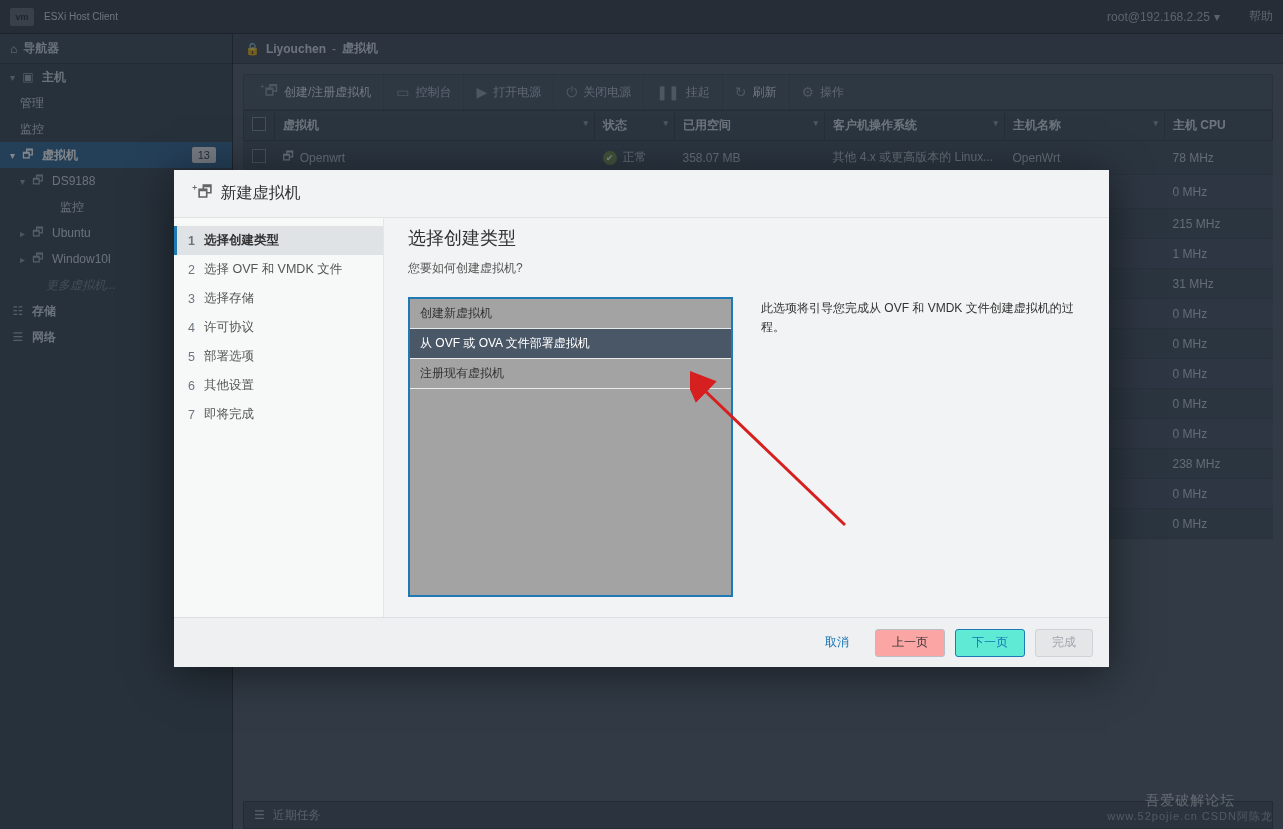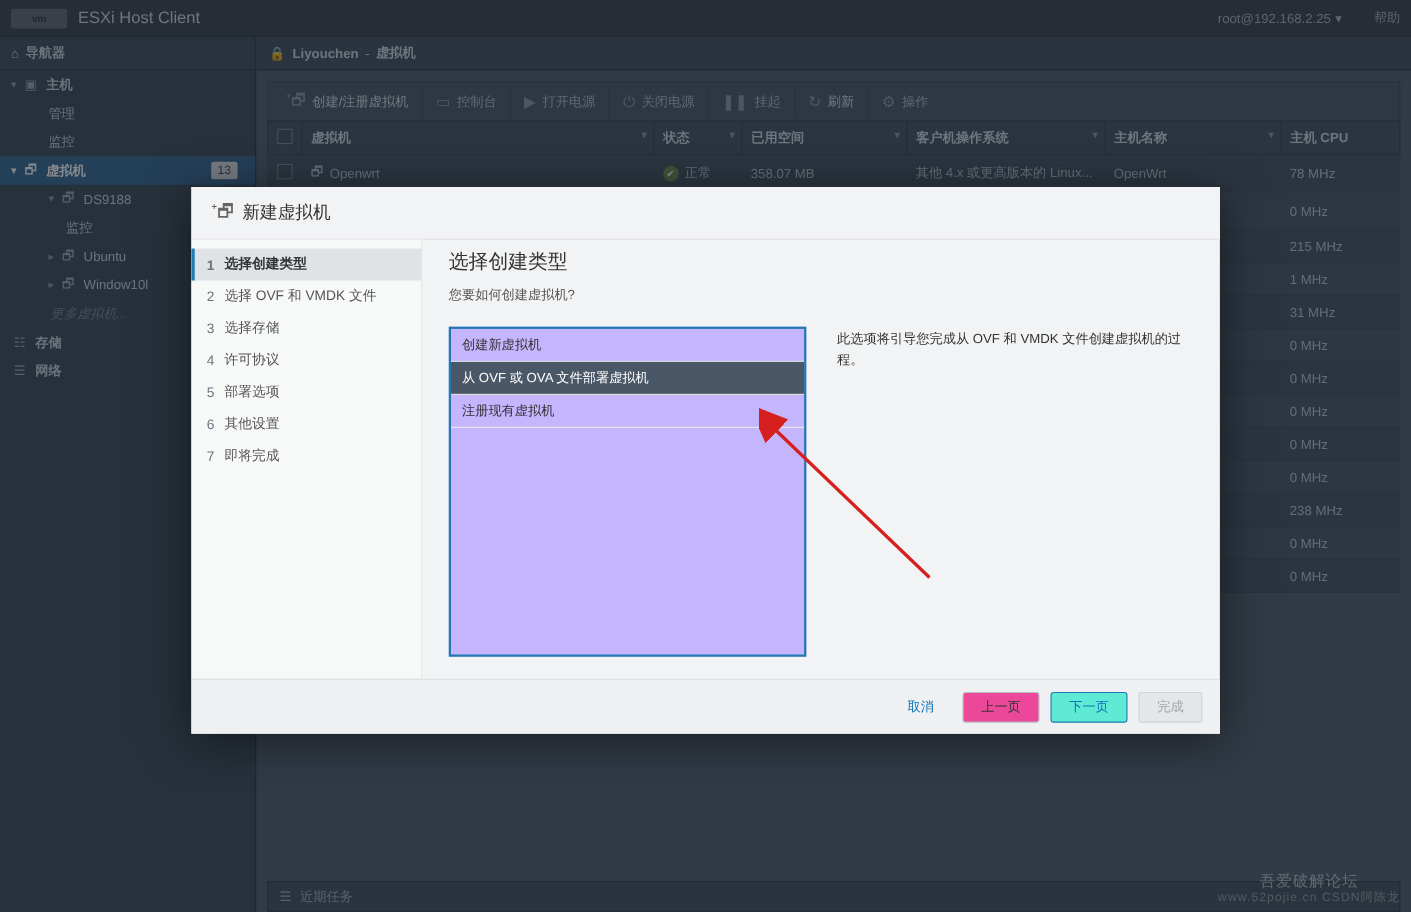--- a/index.html
+++ b/index.html
@@ -1,32 +1,32 @@
 <!DOCTYPE html>
 <html><head>
 <meta charset="utf-8">
 <style>
   * { box-sizing: border-box; margin: 0; padding: 0; font-family: "Microsoft YaHei", Arial, sans-serif; }
   body { width: 1283px; height: 829px; overflow: hidden; background: #333a45; color: #c8d0db; font-size: 12px; position: relative; }
 
   
   .topbar { height: 34px; background: #313843; display: flex; align-items: center; padding: 0 10px; border-bottom: 1px solid #20252c; }
-  .vm-logo { width: 51px; height: 18px; background: #5c6370; color: #20252c; font-size: 9px; font-weight: bold; display: flex; align-items: center; justify-content: center; border-radius:2px; margin-right: 10px; }
-  .app-title { font-size: 15px; color: #d0d6de; flex: 0 0 auto; }
+  .vm-logo { width: 24px; height: 18px; background: #5c6370; color: #20252c; font-size: 9px; font-weight: bold; display: flex; align-items: center; justify-content: center; border-radius:2px; margin-right: 10px; }
+  .app-title { font-size: 10px; color: #d0d6de; flex: 0 0 auto; }
   .topbar-spacer { flex: 1; }
   .topbar-user { color: #a8b0bb; font-size: 12px; display:flex; align-items:center; gap:4px;}
   .help { margin-left: 29px; color: #a8b0bb; }
 
   
   .main { display: flex; height: calc(100% - 34px); }
   .sidebar { width: 233px; background: #33404f; border-right: 1px solid #20252c; display: flex; flex-direction: column; }
   .nav-header { height: 30px; display: flex; align-items: center; padding: 0 10px; background:#384654; border-bottom:1px solid #2a333d;}
   .nav-header .ico { margin-right:6px; }
   .side-row { height: 26px; display: flex; align-items: center; padding: 0 10px; cursor: pointer; position:relative;}
-  .side-row.indent1 { padding-left: 44px; }
+  .side-row.indent1 { padding-left: 20px; }
   .side-row.indent2 { padding-left: 46px; }
   .side-row.indent3 { padding-left: 60px; }
   .side-row.sel { background: #2d5f8f; color:#fff; }
   .side-row .caret { width:10px; color:#8a94a0; font-size:10px;}
   .side-row .ico { width:16px; text-align:center; margin-right:6px; color:#9aa4b0;}
   .side-row.moreVm { font-style: italic; color:#6f808f; }
   .badge { position:absolute; right:16px; background:#e0e4e8; color:#33404f; font-size:11px; padding:0 6px; border-radius:2px; line-height:16px;}
   .side-flex { flex:1; overflow:hidden; white-space:nowrap; text-overflow:ellipsis;}
 
   
@@ -60,26 +60,26 @@
   .dlg-body { flex:1; display:flex; }
   .wizard-side { width: 210px; background:#f7f8f8; padding:8px 0; border-right:1px solid #e4e6e8; }
   .wiz-step { height:29px; display:flex; align-items:center; padding:0 14px; color:#333; font-size:12.5px; cursor:default;}
   .wiz-step .num { width:16px; color:#6b7580;}
   .wiz-step.active { background:#dfe3e6; font-weight:bold; border-left:3px solid #1e79b4; padding-left:11px;}
   .wiz-step.disabled { color:#555;}
   .wizard-main { flex:1; padding: 8px 24px 20px 24px; }
   .wiz-title { font-size:18px; color:#333; margin-top:0px; margin-bottom:10px; font-weight:normal;}
   .wiz-sub { font-size:12px; color:#555; margin-bottom:20px;}
   .wiz-row { display:flex; gap:28px; }
-  .option-box { width:325px; height:300px; border:2px solid #1e79b4; background:#c4b5fd; }
+  .option-box { width:325px; height:300px; border:2px solid #1e79b4; background:#a3a3a3; }
   .opt { height:30px; display:flex; align-items:center; padding:0 10px; font-size:12px; color:#333; border-bottom:1px solid #e8eaec; cursor:pointer;}
   .opt.sel { background:#4a5767; color:#fff; }
   .desc-box { flex:1; font-size:12px; color:#333; padding-top:2px; line-height:1.6;}
   .dlg-footer { height:50px; border-top:1px solid #dcdfe2; display:flex; align-items:center; justify-content:flex-end; padding:0 16px; gap:10px; background:#eef0f1;}
-  .btn { height:28px; padding:0 16px; font-size:12px; border:1px solid #b8bec4; background:#ec4899; color:#333; cursor:pointer; border-radius:3px;}
+  .btn { height:28px; padding:0 16px; font-size:12px; border:1px solid #b8bec4; background:#fca5a5; color:#333; cursor:pointer; border-radius:3px;}
   .btn.primary { border-color:#1e79b4; color:#1373b4; background:#5eead4;}
   .btn.dis { color:#a0a6ac; background:#e4e6e8; border-color:#cfd3d6; cursor:default;}
   .btn.cancel { border:none; background:transparent; color:#1373b4; }
 
   
   .arrow-annot { position:absolute; pointer-events:none; }
 
   
   .wm { position:absolute; right:10px; bottom:6px; color:rgba(255,255,255,0.25); font-size:14px; letter-spacing:1px; text-align:center; line-height:1.3;}
   .wm .l2 { font-size:11px; color:rgba(255,255,255,0.18);}

